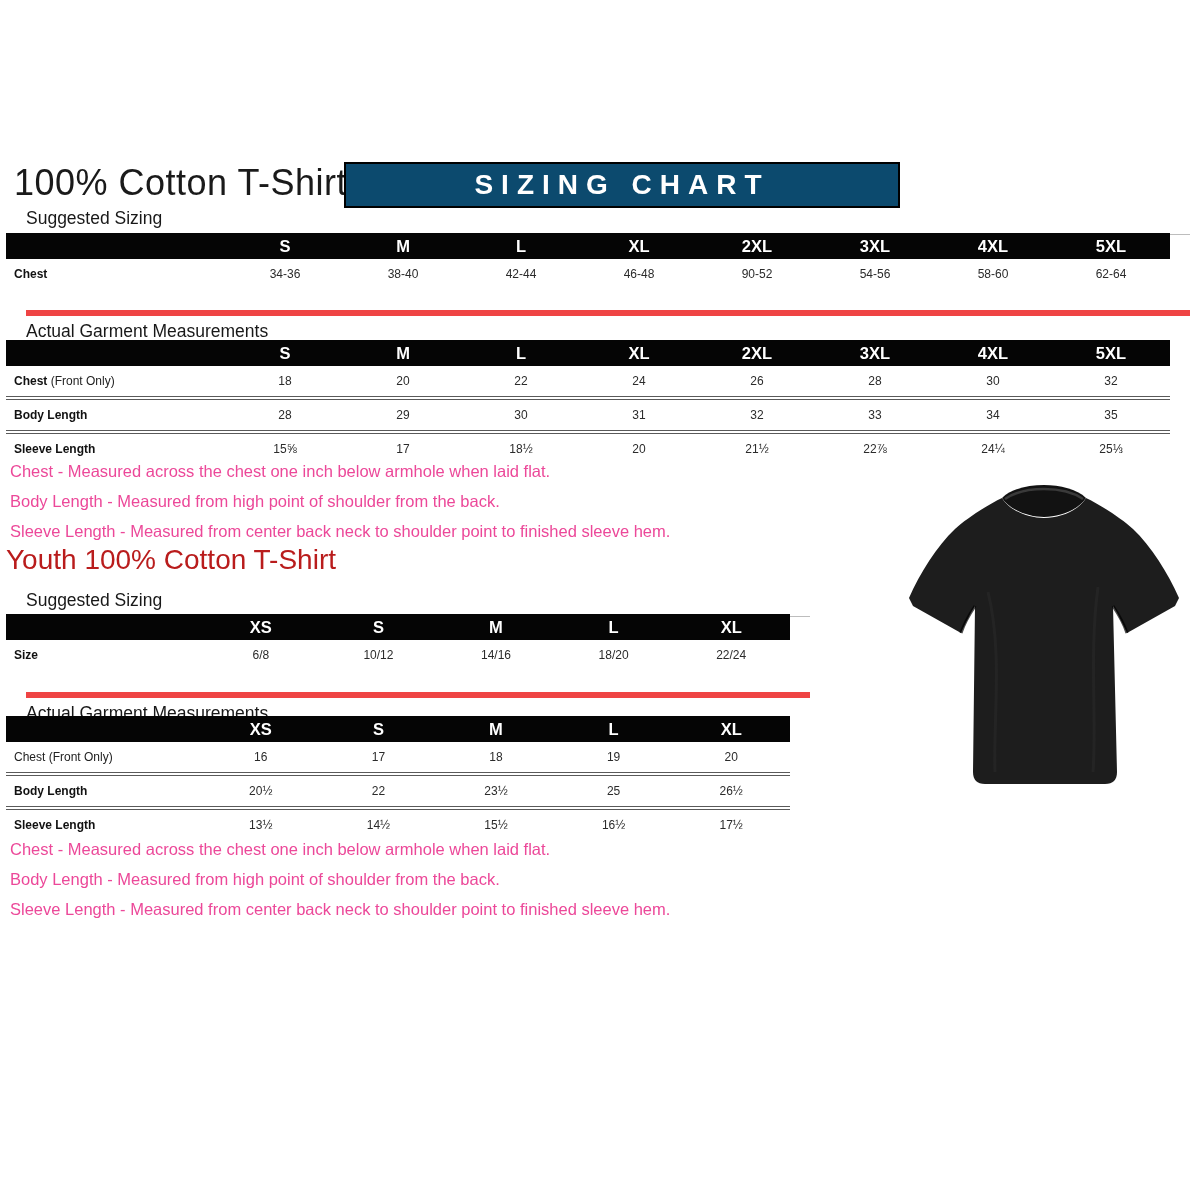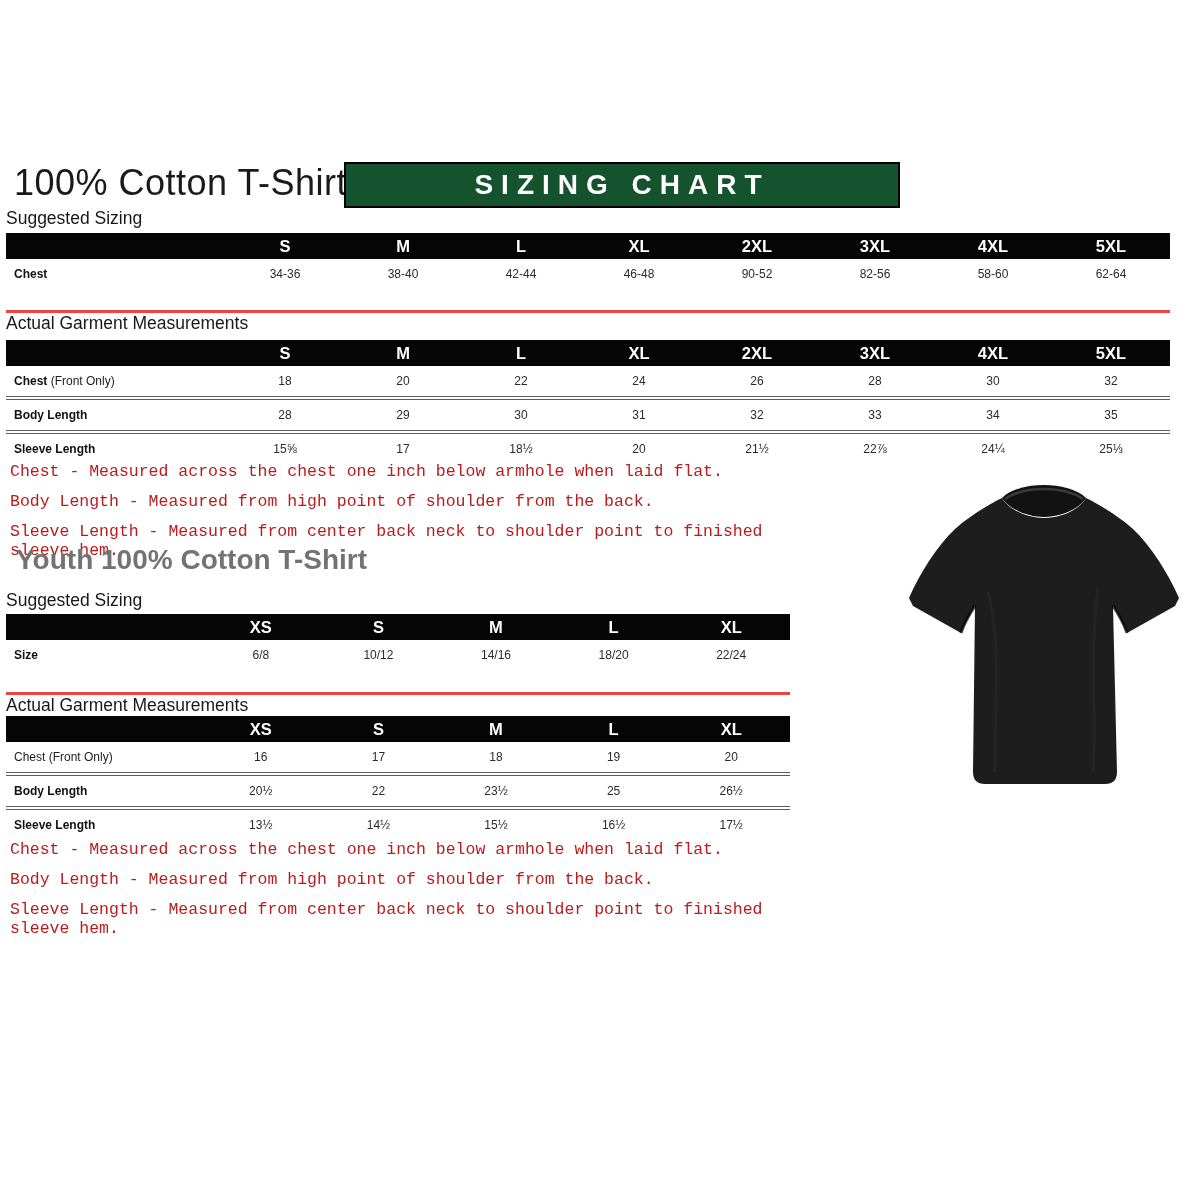--- a/index.html
+++ b/index.html
@@ -1,39 +1,39 @@
 <!DOCTYPE html>
 <html><head>
 <meta charset="utf-8">
 <style>
   html,body{margin:0;padding:0;background:#ffffff;}
   body{width:1200px;height:1200px;position:relative;overflow:hidden;
        font-family:"Liberation Sans","DejaVu Sans",sans-serif;color:#1c1c1c;}
   .abs{position:absolute;}
 
   .main-title{left:14px;top:162px;font-size:36px;font-weight:400;letter-spacing:.5px;color:#1a1a1a;}
-  .banner{left:346px;top:164px;width:552px;height:42px;background:#14532d;color:#fff;
+  .banner{left:346px;top:164px;width:552px;height:42px;background:#0c4a6e;color:#fff;
           font-size:28px;font-weight:700;letter-spacing:8px;text-align:center;line-height:42px;
           box-shadow:0 0 0 2px #000;}
-  .youth-title{left:16px;top:544px;font-size:28px;font-weight:700;color:#737373;}
-
-  .section-label{font-size:17.5px;color:#181818;}
+  .youth-title{left:6px;top:544px;font-size:28px;font-weight:400;color:#b91c1c;}
+
+  .section-label{font-size:17.5px;color:#181818;margin-left:20px;}
   .rule-below{border-bottom:1px solid #bdbdbd;padding-bottom:5px;}
-  .rule-above{border-top:3px solid #ef4444;}
+  .rule-above{border-top:6px solid #ef4444;padding-top:5px;}
 
   table{border-collapse:collapse;table-layout:fixed;width:100%;}
   thead th{background:#050505;color:#fff;font-weight:700;font-size:16.5px;height:26px;
            text-align:center;padding:0;}
   tbody td{text-align:center;font-size:12px;color:#2b2b2b;height:30px;padding:0;}
   td.rowlbl{text-align:left;padding-left:8px;}
   .b{font-weight:700;color:#111;}
   .n{font-weight:400;color:#222;}
   tr.sep td{border-top:4px double #5a5a5a;}
 
-  .notes p{margin:0 0 11px 0;font-size:16.5px;color:#b91c1c;font-family:Liberation Mono, monospace;}
+  .notes p{margin:0 0 11px 0;font-size:16.5px;color:#ec4899;}
 
   .w-adult{width:1164px;}
   .w-youth{width:784px;}
 </style>
 </head>
 <body>
 
 <div class="abs main-title">100% Cotton T-Shirt</div>
 <div class="abs banner">SIZING CHART</div>
 
@@ -66,21 +66,21 @@
       </tr>
     </thead>
     <tbody>
       <tr>
         <td class="rowlbl"><span class="b">Chest</span></td>
         <td>34-36</td>
         <td>38-40</td>
         <td>42-44</td>
         <td>46-48</td>
         <td>90-52</td>
-        <td>82-56</td>
+        <td>54-56</td>
         <td>58-60</td>
         <td>62-64</td>
       </tr>
     </tbody>
   </table>
 </div>
 
 <div class="abs section-label rule-above w-adult" style="left:6px;top:310px;">Actual Garment Measurements</div>
 
 <div class="abs w-adult" style="left:6px;top:340px;">

